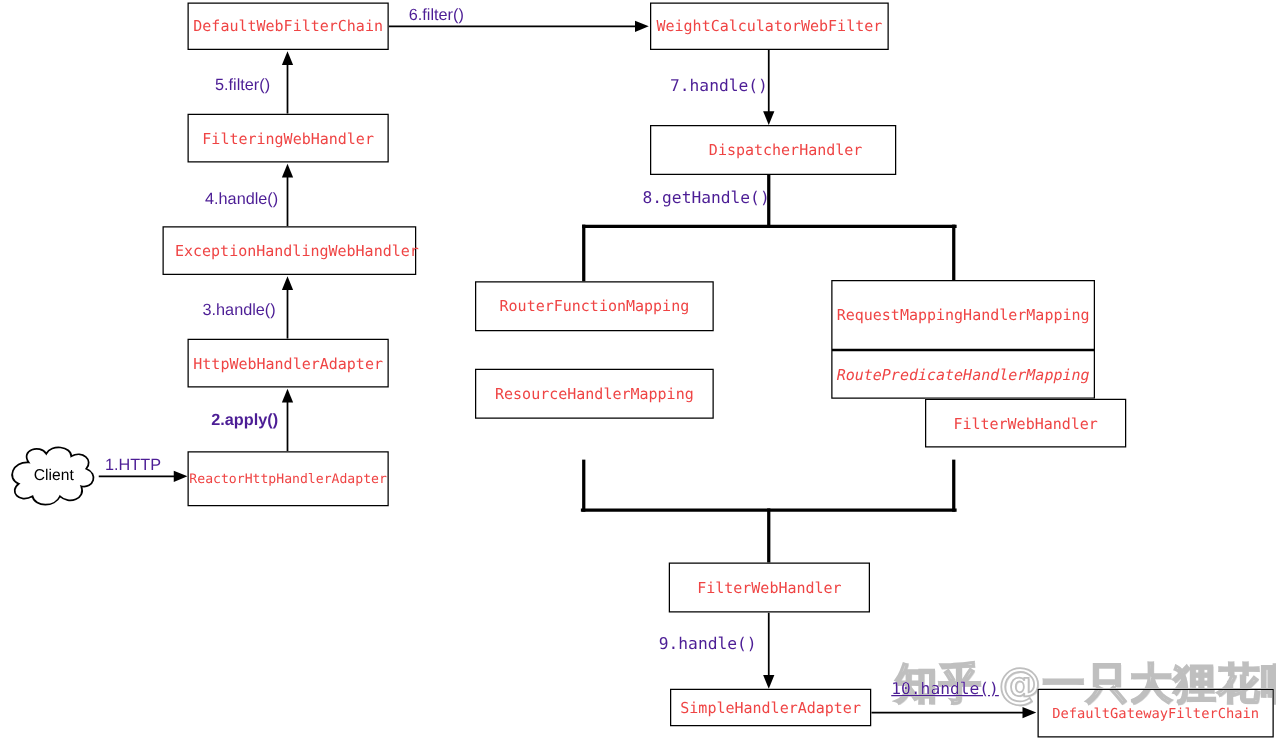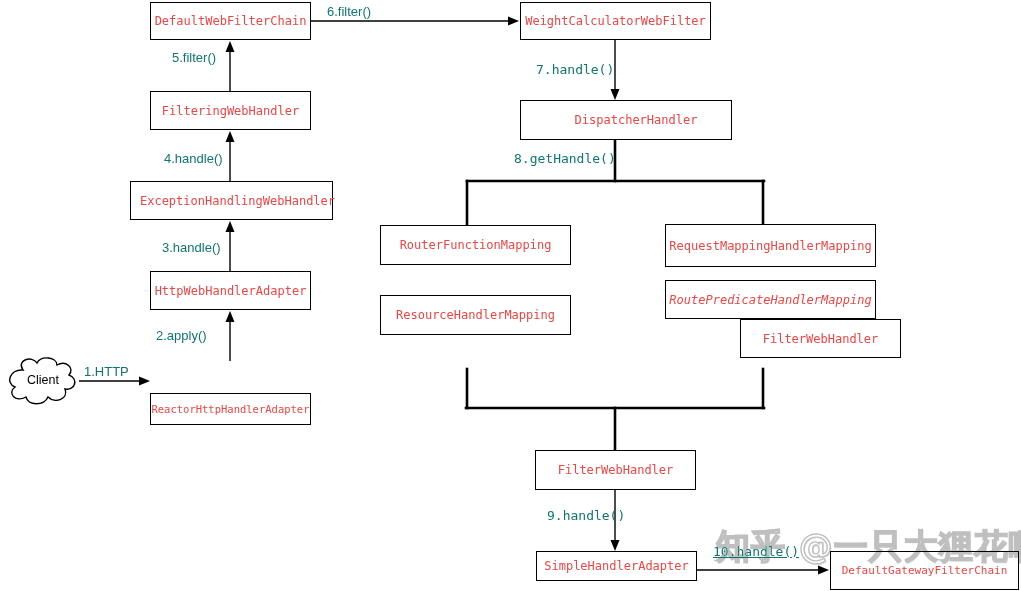--- a/index.html
+++ b/index.html
@@ -27,21 +27,21 @@
     font-family: "DejaVu Sans Mono", "Liberation Mono", monospace;
     font-size: 12px;
     color: #ef4444;
     white-space: nowrap;
     z-index: 2;
   }
   .box.small { font-size: 10.5px; }
   .box.small2 { font-size: 11px; }
   .lbl {
     position: absolute;
-    color: #0f766e;
+    color: #4c1d95;
     font-size: 13px;
     white-space: nowrap;
     z-index: 2;
   }
   .lbl.sans { font-family: "Liberation Sans", sans-serif; }
   .lbl.mono { font-family: "DejaVu Sans Mono", "Liberation Mono", monospace; }
   .cloud-wrap {
     position: absolute;
     left: 4px; top: 354px;
     width: 78px; height: 54px;
@@ -134,38 +134,38 @@
     <svg width="78" height="54" viewBox="0 0 78 54">
       <path d="M 19 16 C 12 6, 28 1, 33 9 C 37 1, 53 3, 53 11 C 62 6, 71 14, 65 21 C 75 25, 71 37, 61 35 C 65 45, 51 50, 44 43 C 40 52, 24 52, 22 43 C 11 49, 3 39, 11 33 C 1 29, 6 15, 19 16 Z" fill="#ffffff" stroke="#000000" stroke-width="1.4"></path>
     </svg>
   </div>
   <div class="cloud-label">Client</div>
 
   <div class="box" style="left:150px; top:2px;  width:161px; height:38px;">DefaultWebFilterChain</div>
   <div class="box" style="left:150px; top:91px; width:161px; height:39px;">FilteringWebHandler</div>
   <div class="box" style="left:130px; top:181px; width:203px; height:39px;padding-left:12px;">ExceptionHandlingWebHandler</div>
   <div class="box" style="left:150px; top:271px; width:161px; height:39px;">HttpWebHandlerAdapter</div>
-  <div class="box small" style="left:150px; top:361px; width:161px; height:32px;margin-top:32px;">ReactorHttpHandlerAdapter</div>
+  <div class="box small" style="left:150px; top:361px; width:161px; height:44px;">ReactorHttpHandlerAdapter</div>
   <div class="box" style="left:520px; top:2px;  width:191px; height:38px;">WeightCalculatorWebFilter</div>
-  <div class="box" style="left:520px; top:100px; width:212px; height:40px;padding-left:20px;">DispatcherHandler</div>
+  <div class="box" style="left:520px; top:100px; width:197px; height:40px;padding-left:20px;">DispatcherHandler</div>
   <div class="box" style="left:380px; top:225px; width:191px; height:40px;">RouterFunctionMapping</div>
   <div class="box" style="left:380px; top:295px; width:191px; height:40px;">ResourceHandlerMapping</div>
-  <div class="box" style="left:665px; top:224px; width:211px; height:43px;">RequestMappingHandlerMapping</div>
+  <div class="box" style="left:665px; top:224px; width:211px; height:56px;">RequestMappingHandlerMapping</div>
   <div class="box" style="left:665px; top:280px; width:211px; height:39px;font-style:italic;">RoutePredicateHandlerMapping</div>
   <div class="box" style="left:740px; top:319px; width:161px; height:39px;">FilterWebHandler</div>
   <div class="box" style="left:535px; top:450px; width:161px; height:40px;">FilterWebHandler</div>
   <div class="box" style="left:536px; top:551px; width:161px; height:30px;">SimpleHandlerAdapter</div>
   <div class="box small2" style="left:830px; top:551px; width:189px; height:39px;">DefaultGatewayFilterChain</div>
 
   <div class="lbl sans" style="left:84px;  top:364px;">1.HTTP</div>
-  <div class="lbl sans" style="left:156px; top:328px;">2.apply()</div>
+  <div class="lbl sans" style="left:169px; top:328px;font-weight:bold;">2.apply()</div>
   <div class="lbl sans" style="left:162px; top:240px;">3.handle()</div>
   <div class="lbl sans" style="left:164px; top:151px;">4.handle()</div>
-  <div class="lbl sans" style="left:172px; top:50px;">5.filter()</div>
+  <div class="lbl sans" style="left:172px; top:60px;">5.filter()</div>
   <div class="lbl sans" style="left:327px; top:4px;">6.filter()</div>
   <div class="lbl mono" style="left:536px; top:62px;">7.handle()</div>
   <div class="lbl mono" style="left:514px; top:151px;">8.getHandle()</div>
-  <div class="lbl mono" style="left:527px; top:508px;margin-left:20px;">9.handle()</div>
+  <div class="lbl mono" style="left:527px; top:508px;">9.handle()</div>
   <div class="lbl mono" style="left:713px; top:544px;text-decoration:underline;">10.handle()</div>
 
   <div class="watermark">知乎 @一只大狸花啊</div>
 
 </div>
 
 </body></html>

